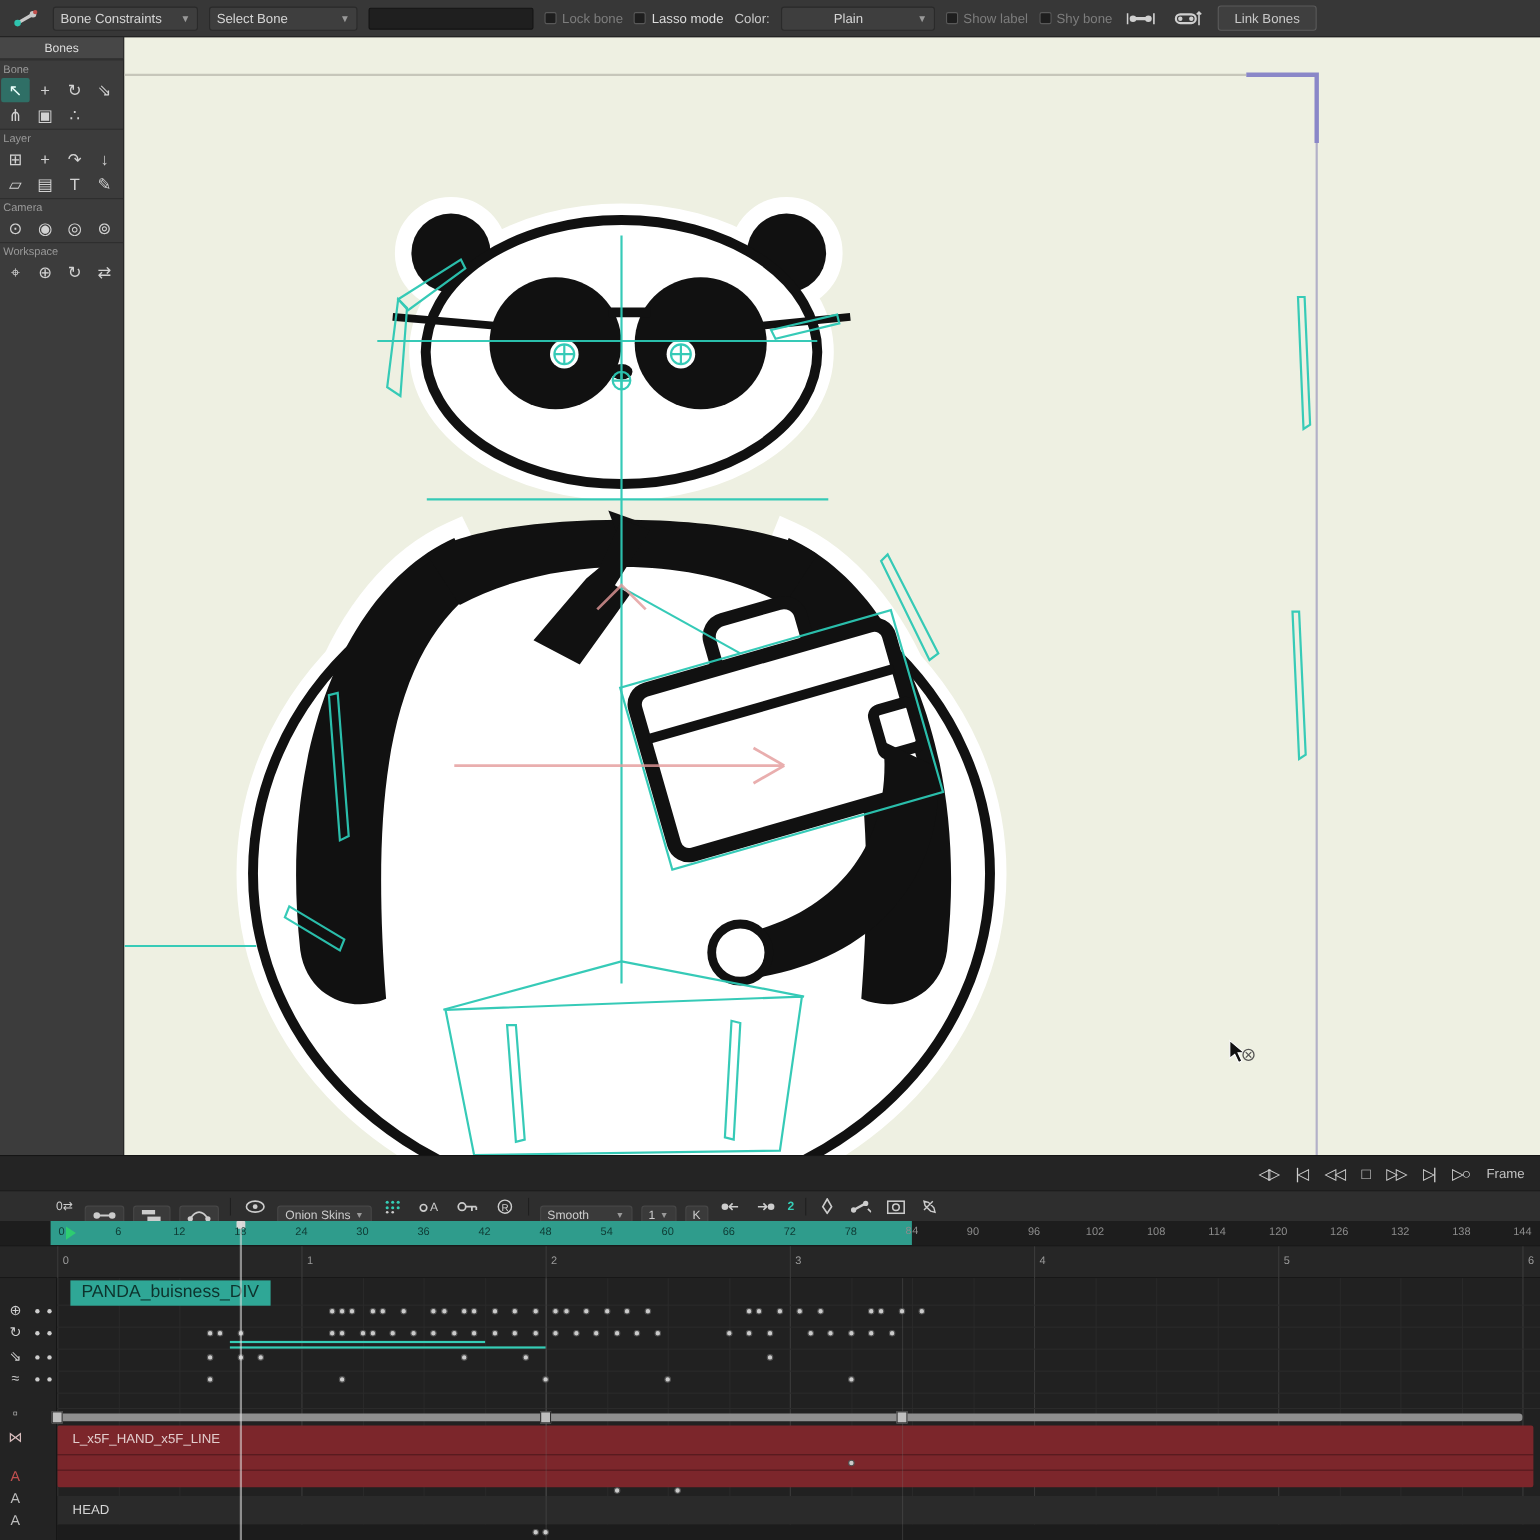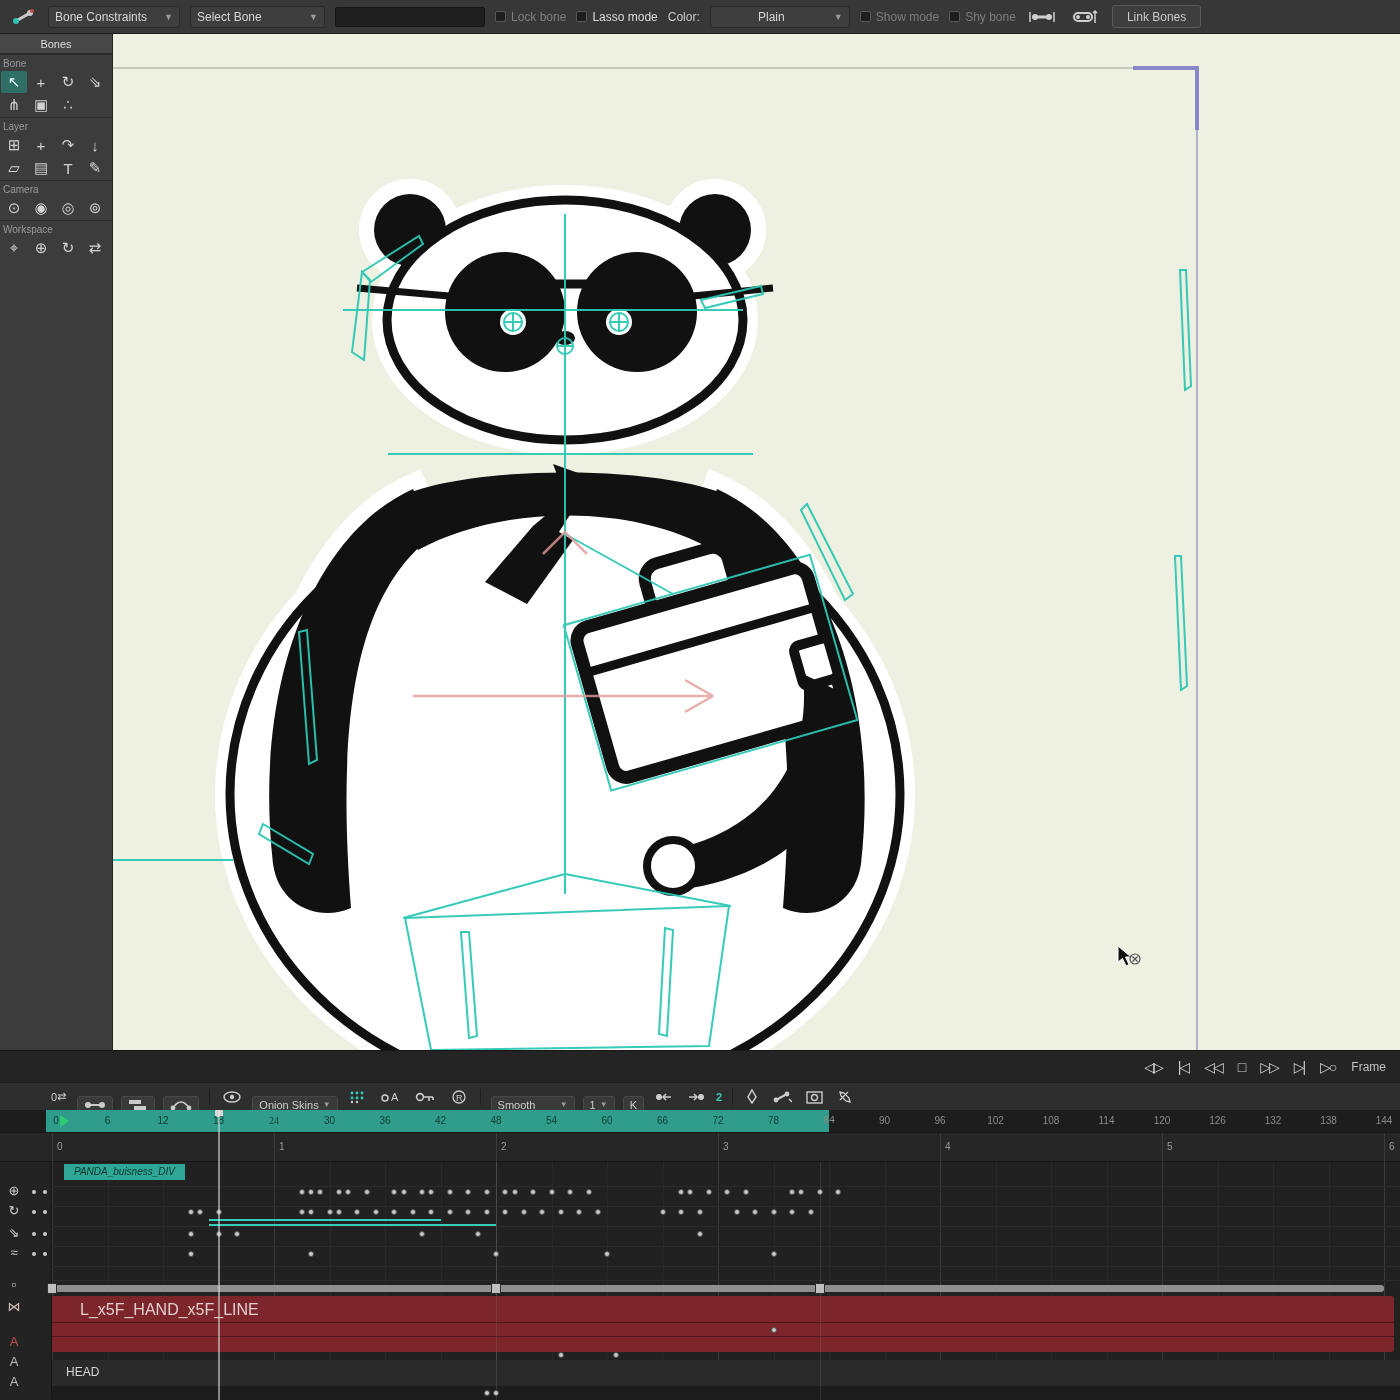--- a/index.html
+++ b/index.html
@@ -83,28 +83,28 @@
   .vline.strong { opacity:.9; background:#3d3d3d; }
   .hline { position:absolute; left:0; width:1400px; height:1px; background:#2b2b2b; }
   #left-col { position:absolute; left:0; top:0; width:52px; height:238px;
               background:#232323; border-right:1px solid #161616; z-index:5; }
   .ch-ic { position:absolute; left:5px; width:18px; text-align:center; font-size:13px; color:#cfcfcf; }
   .ch-dot { position:absolute; width:4px; height:4px; border-radius:50%; background:#cdcdcd; }
   .kf { position:absolute; width:6px; height:6px; border-radius:50%;
         background:#cbcbcb; border:1px solid #4f4f4f; z-index:4; }
   .tealseg { position:absolute; height:2px; background:#35cdb6; z-index:3; }
   #panda-label { position:absolute; left:64px; top:2px; background:#2fa796; color:#0d332d;
-                 font-style:italic; font-size:10px; padding:2px 10px 3px; z-index:6; }
+                 font-size:16px; padding:2px 10px 3px; z-index:6; }
   #scrub-bar { position:absolute; height:7px; background:#8f8f8f; border-radius:3px; top:123px; z-index:3; }
   .scrub-handle { position:absolute; top:121px; width:10px; height:11px; background:#bfbfbf;
                   border:1px solid #2e2e2e; z-index:6; }
   #red-band { position:absolute; left:52px; right:6px; top:134px; height:56px;
               background:#7c262b; border-radius:2px; z-index:2; }
   #red-band .inner-line { position:absolute; left:0; right:0; height:1px; background:rgba(0,0,0,.35); }
-  #hand-label { position:absolute; left:80px; top:139px; color:#e2cdcd; font-size:16px; z-index:6; }
+  #hand-label { position:absolute; left:66px; top:139px; color:#e2cdcd; font-size:12px; z-index:6; }
   #head-row { position:absolute; left:52px; right:0; top:198px; height:26px; background:#2a2a2a; z-index:1; }
   #head-label { position:absolute; left:66px; top:203px; color:#d6d6d6; font-size:12px; z-index:6; }
   #bottom-strip { position:absolute; left:52px; right:0; top:224px; height:14px; background:#1c1c1c; z-index:1; }
   #playhead { position:absolute; width:2px; background:rgba(225,225,225,.55); z-index:8; }
   .colline { position:absolute; top:0; width:1px; height:238px; background:#777; opacity:.25; z-index:2; }
 </style>
 </head>
 <body>
 
 <div id="app">
@@ -135,21 +135,21 @@
       <span class="cb"></span>
       <span class="cb-label">Lasso mode</span>
     </span>
     <span class="tb-label">Color:</span>
     <div class="dd" style="width:140px">
       <span style="flex:1;text-align:center">Plain</span>
       <span class="caret">▼</span>
     </div>
     <span class="cbwrap">
       <span class="cb"></span>
-      <span class="cb-label dim">Show mode</span>
+      <span class="cb-label dim">Show label</span>
     </span>
     <span class="cbwrap">
       <span class="cb"></span>
       <span class="cb-label dim">Shy bone</span>
     </span>
     <span class="iconbtn">
       <svg width="26" height="16" viewBox="0 0 26 16">
         <line x1="6" y1="8" x2="20" y2="8" stroke="#cfcfcf" stroke-width="3"></line>
         <circle cx="6" cy="8" r="3" fill="#cfcfcf"></circle>
           <circle cx="20" cy="8" r="3" fill="#cfcfcf"></circle>
@@ -434,21 +434,21 @@
   </div>
 
   <div id="frame-ruler">
     <div id="ruler-teal" style="width: 783px;"></div>
     <div id="play-tri"></div>
     <div id="ruler-marker" style="left: 214.5px;"></div>
   <div class="rnum on-teal" style="left: 44px;">0</div>
       <div class="rnum on-teal" style="left: 95.5px;">6</div>
       <div class="rnum on-teal" style="left: 151px;">12</div>
       <div class="rnum on-teal" style="left: 206.5px;">18</div>
-      <div class="rnum on-teal" style="left: 262px; font-family: Liberation Serif, serif;">24</div>
+      <div class="rnum on-teal" style="left: 262px;">24</div>
       <div class="rnum on-teal" style="left: 317.5px;">30</div>
       <div class="rnum on-teal" style="left: 373px;">36</div>
       <div class="rnum on-teal" style="left: 428.5px;">42</div>
       <div class="rnum on-teal" style="left: 484px;">48</div>
       <div class="rnum on-teal" style="left: 539.5px;">54</div>
       <div class="rnum on-teal" style="left: 595px;">60</div>
       <div class="rnum on-teal" style="left: 650.5px;">66</div>
       <div class="rnum on-teal" style="left: 706px;">72</div>
       <div class="rnum on-teal" style="left: 761.5px;">78</div>
       <div class="rnum" style="left: 817px; font-family: Liberation Mono, monospace;">84</div>

